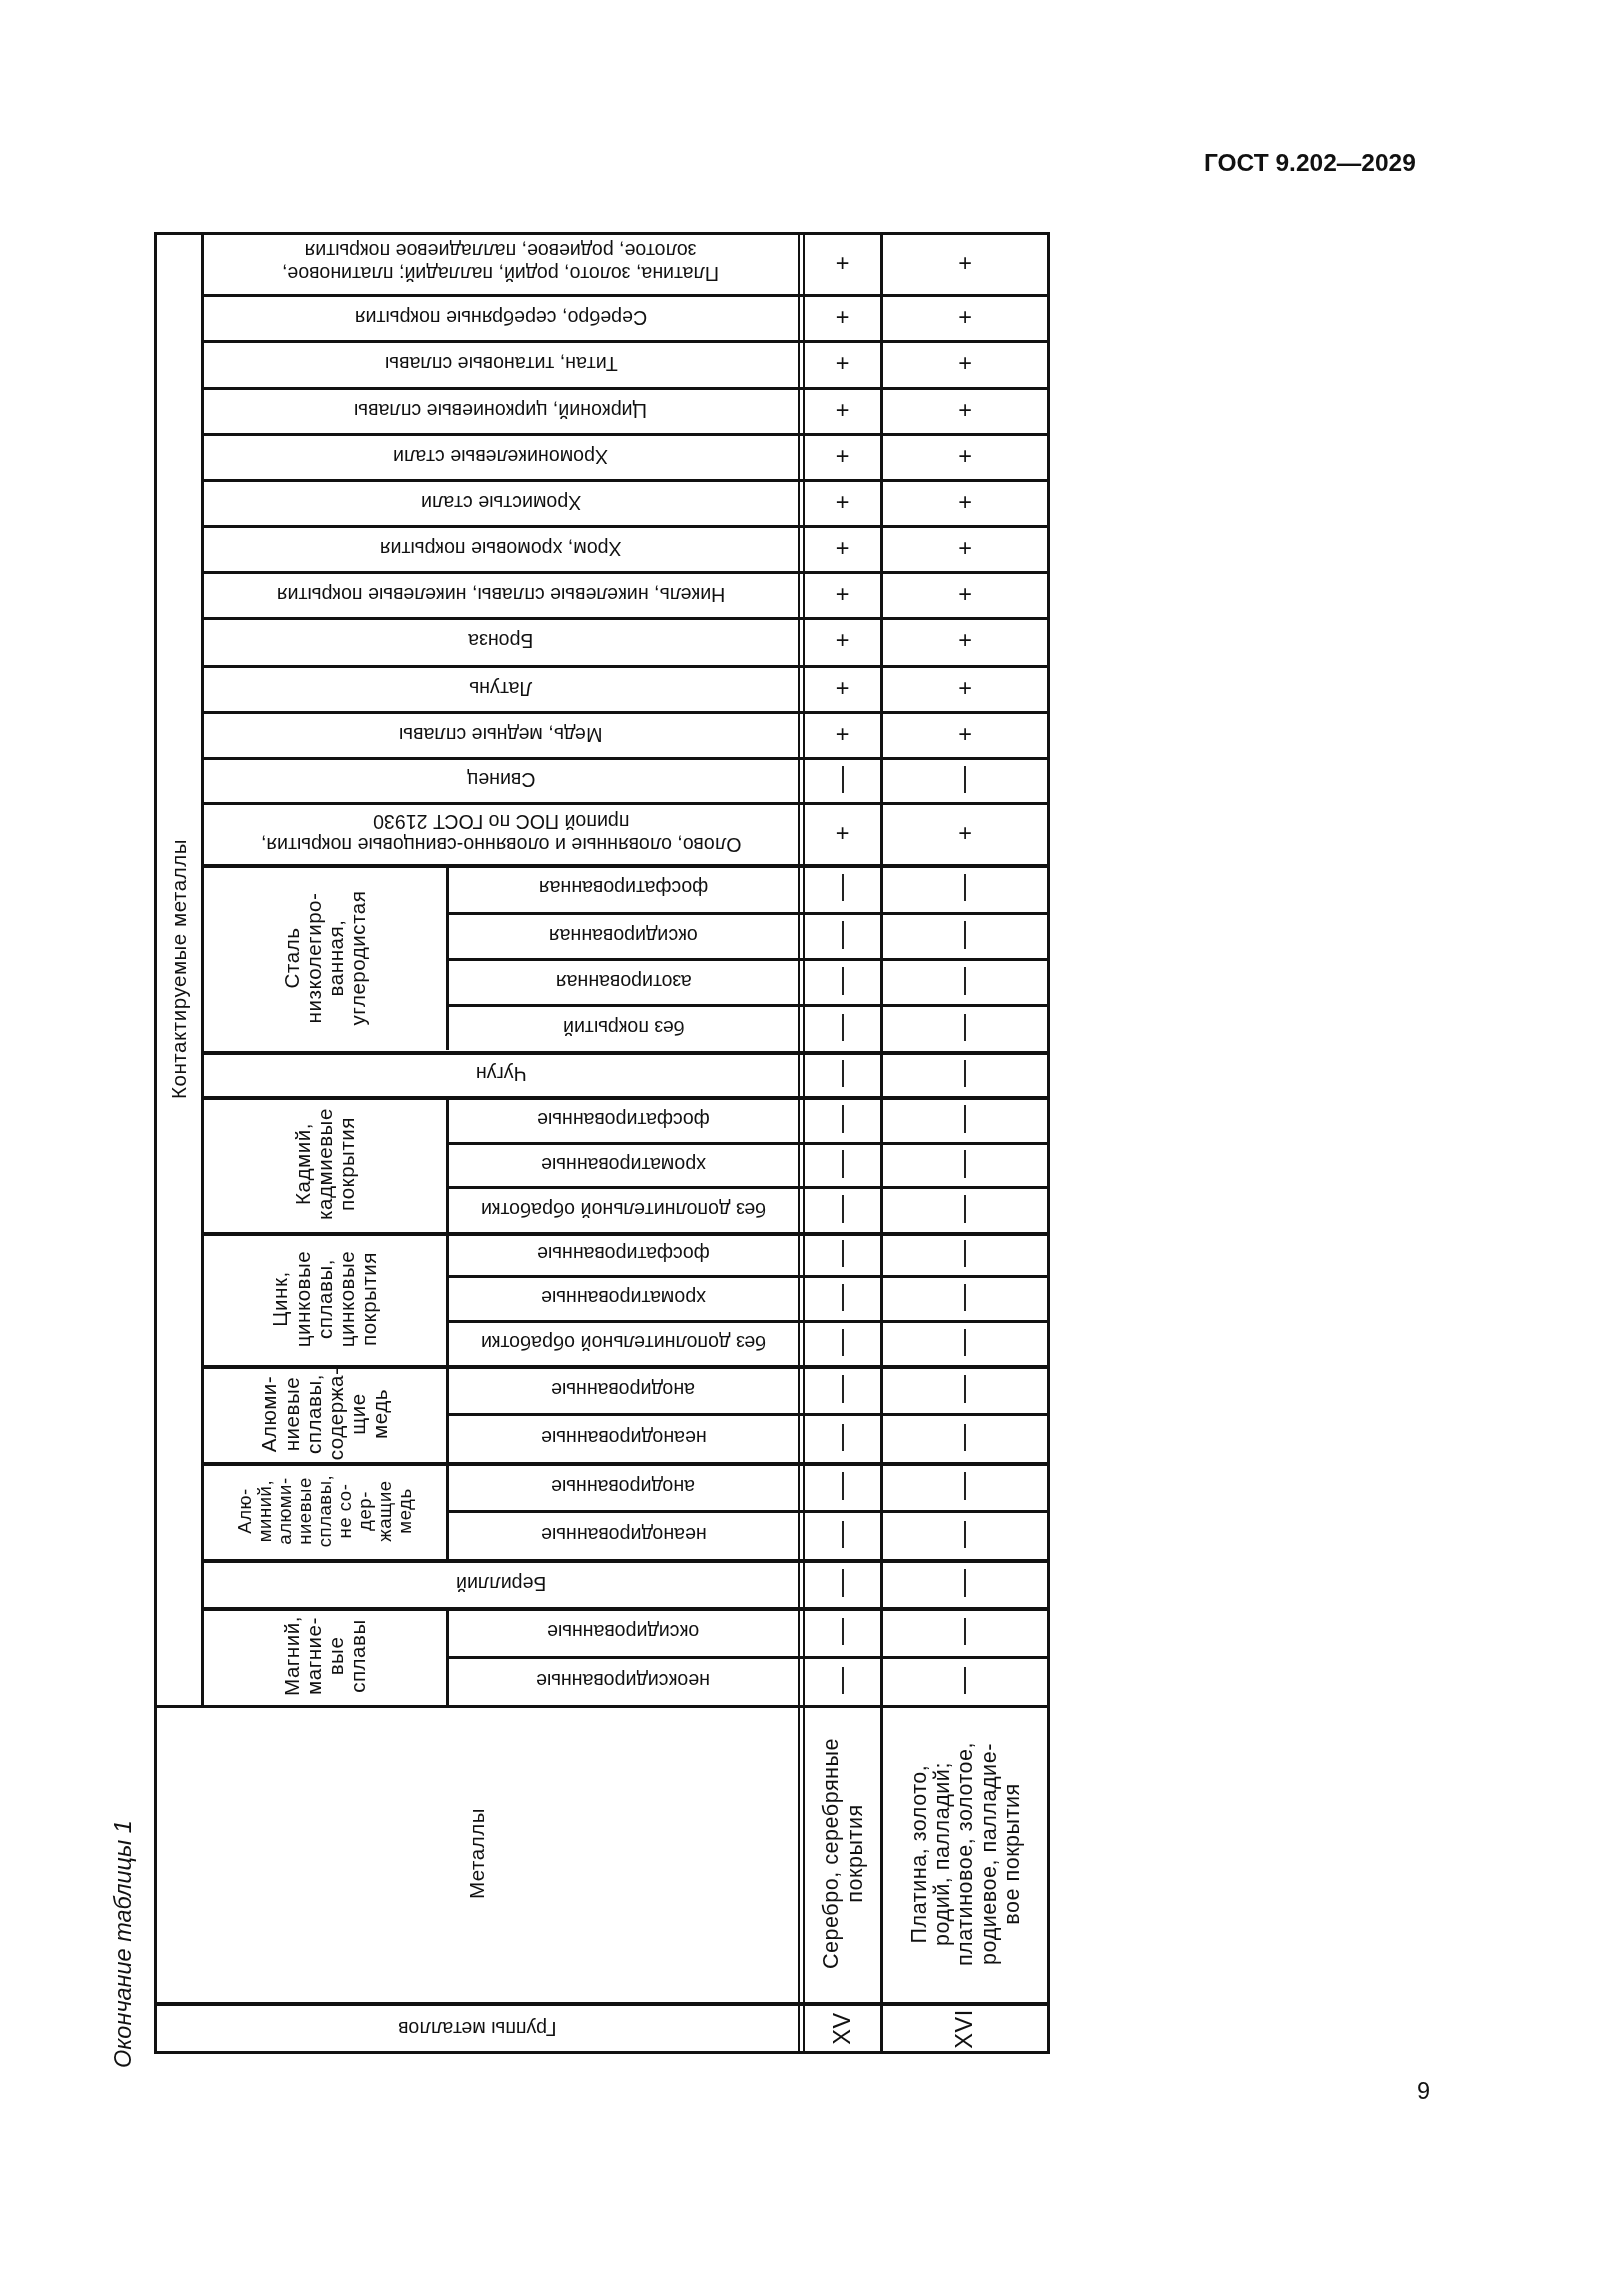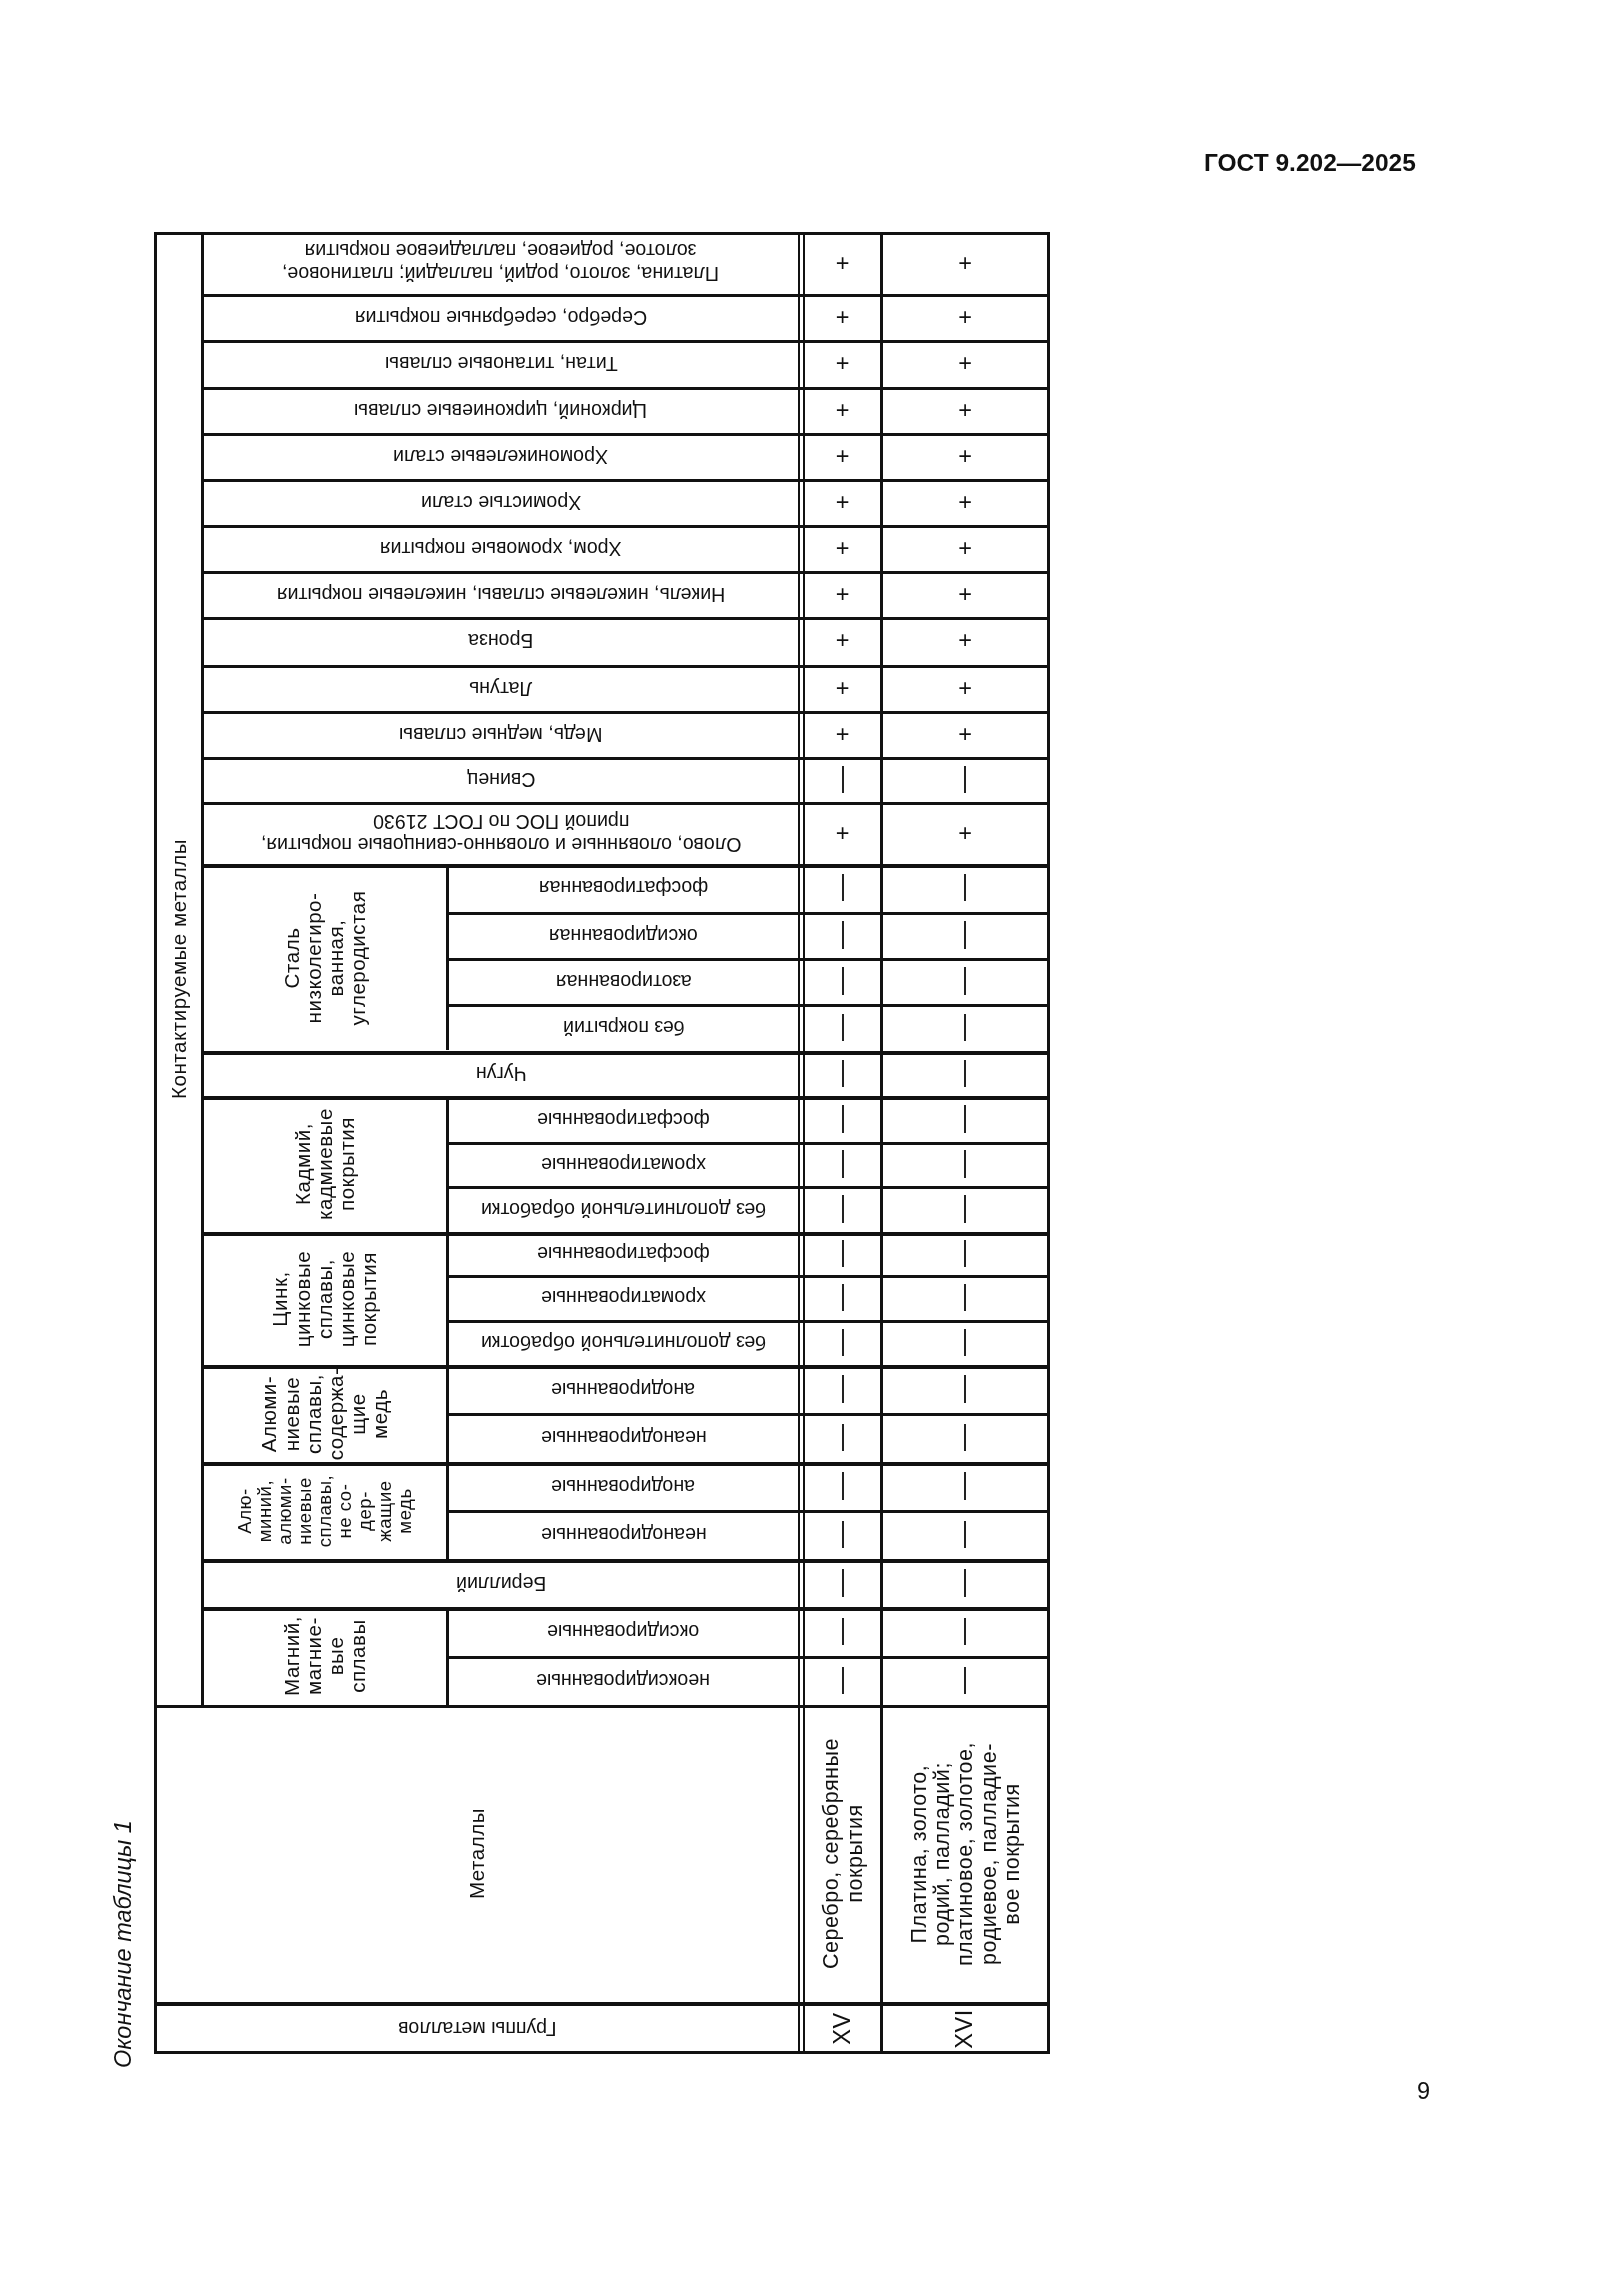--- a/index.html
+++ b/index.html
@@ -16,21 +16,21 @@
   .flip { transform: rotate(180deg); font-size: 19.6px; line-height: 1.15; }
   .mark { font-size: 23.5px; }
   .dash { width: 2px; height: 27.4px; background: #222; }
   .vtext { position: absolute; transform-origin: center center; transform: rotate(-90deg);
            display: flex; align-items: center; justify-content: center; text-align: center;
            font-size: 20.6px; line-height: 1.08; letter-spacing: 0.5px; }
 </style>
 </head>
 <body>
 
-<div class="doc-code">ГОСТ 9.202—2025</div>
+<div class="doc-code">ГОСТ 9.202—2029</div>
 <div class="caption">Окончание таблицы 1</div>
 <div class="page-num">9</div>
 
 <div id="table">
     <div class="ln" style="left: 154px; top: 232px; width: 896px; height: 2.9px;"></div>
     <div class="ln" style="left: 154px; top: 2051px; width: 896px; height: 2.9px;"></div>
     <div class="ln" style="left: 154px; top: 232px; width: 2.9px; height: 1822px;"></div>
     <div class="ln" style="left: 1047px; top: 232px; width: 2.9px; height: 1822px;"></div>
     <div class="ln" style="left: 798px; top: 232px; width: 2px; height: 1819px;"></div>
     <div class="ln" style="left: 803px; top: 232px; width: 2px; height: 1819px;"></div>

